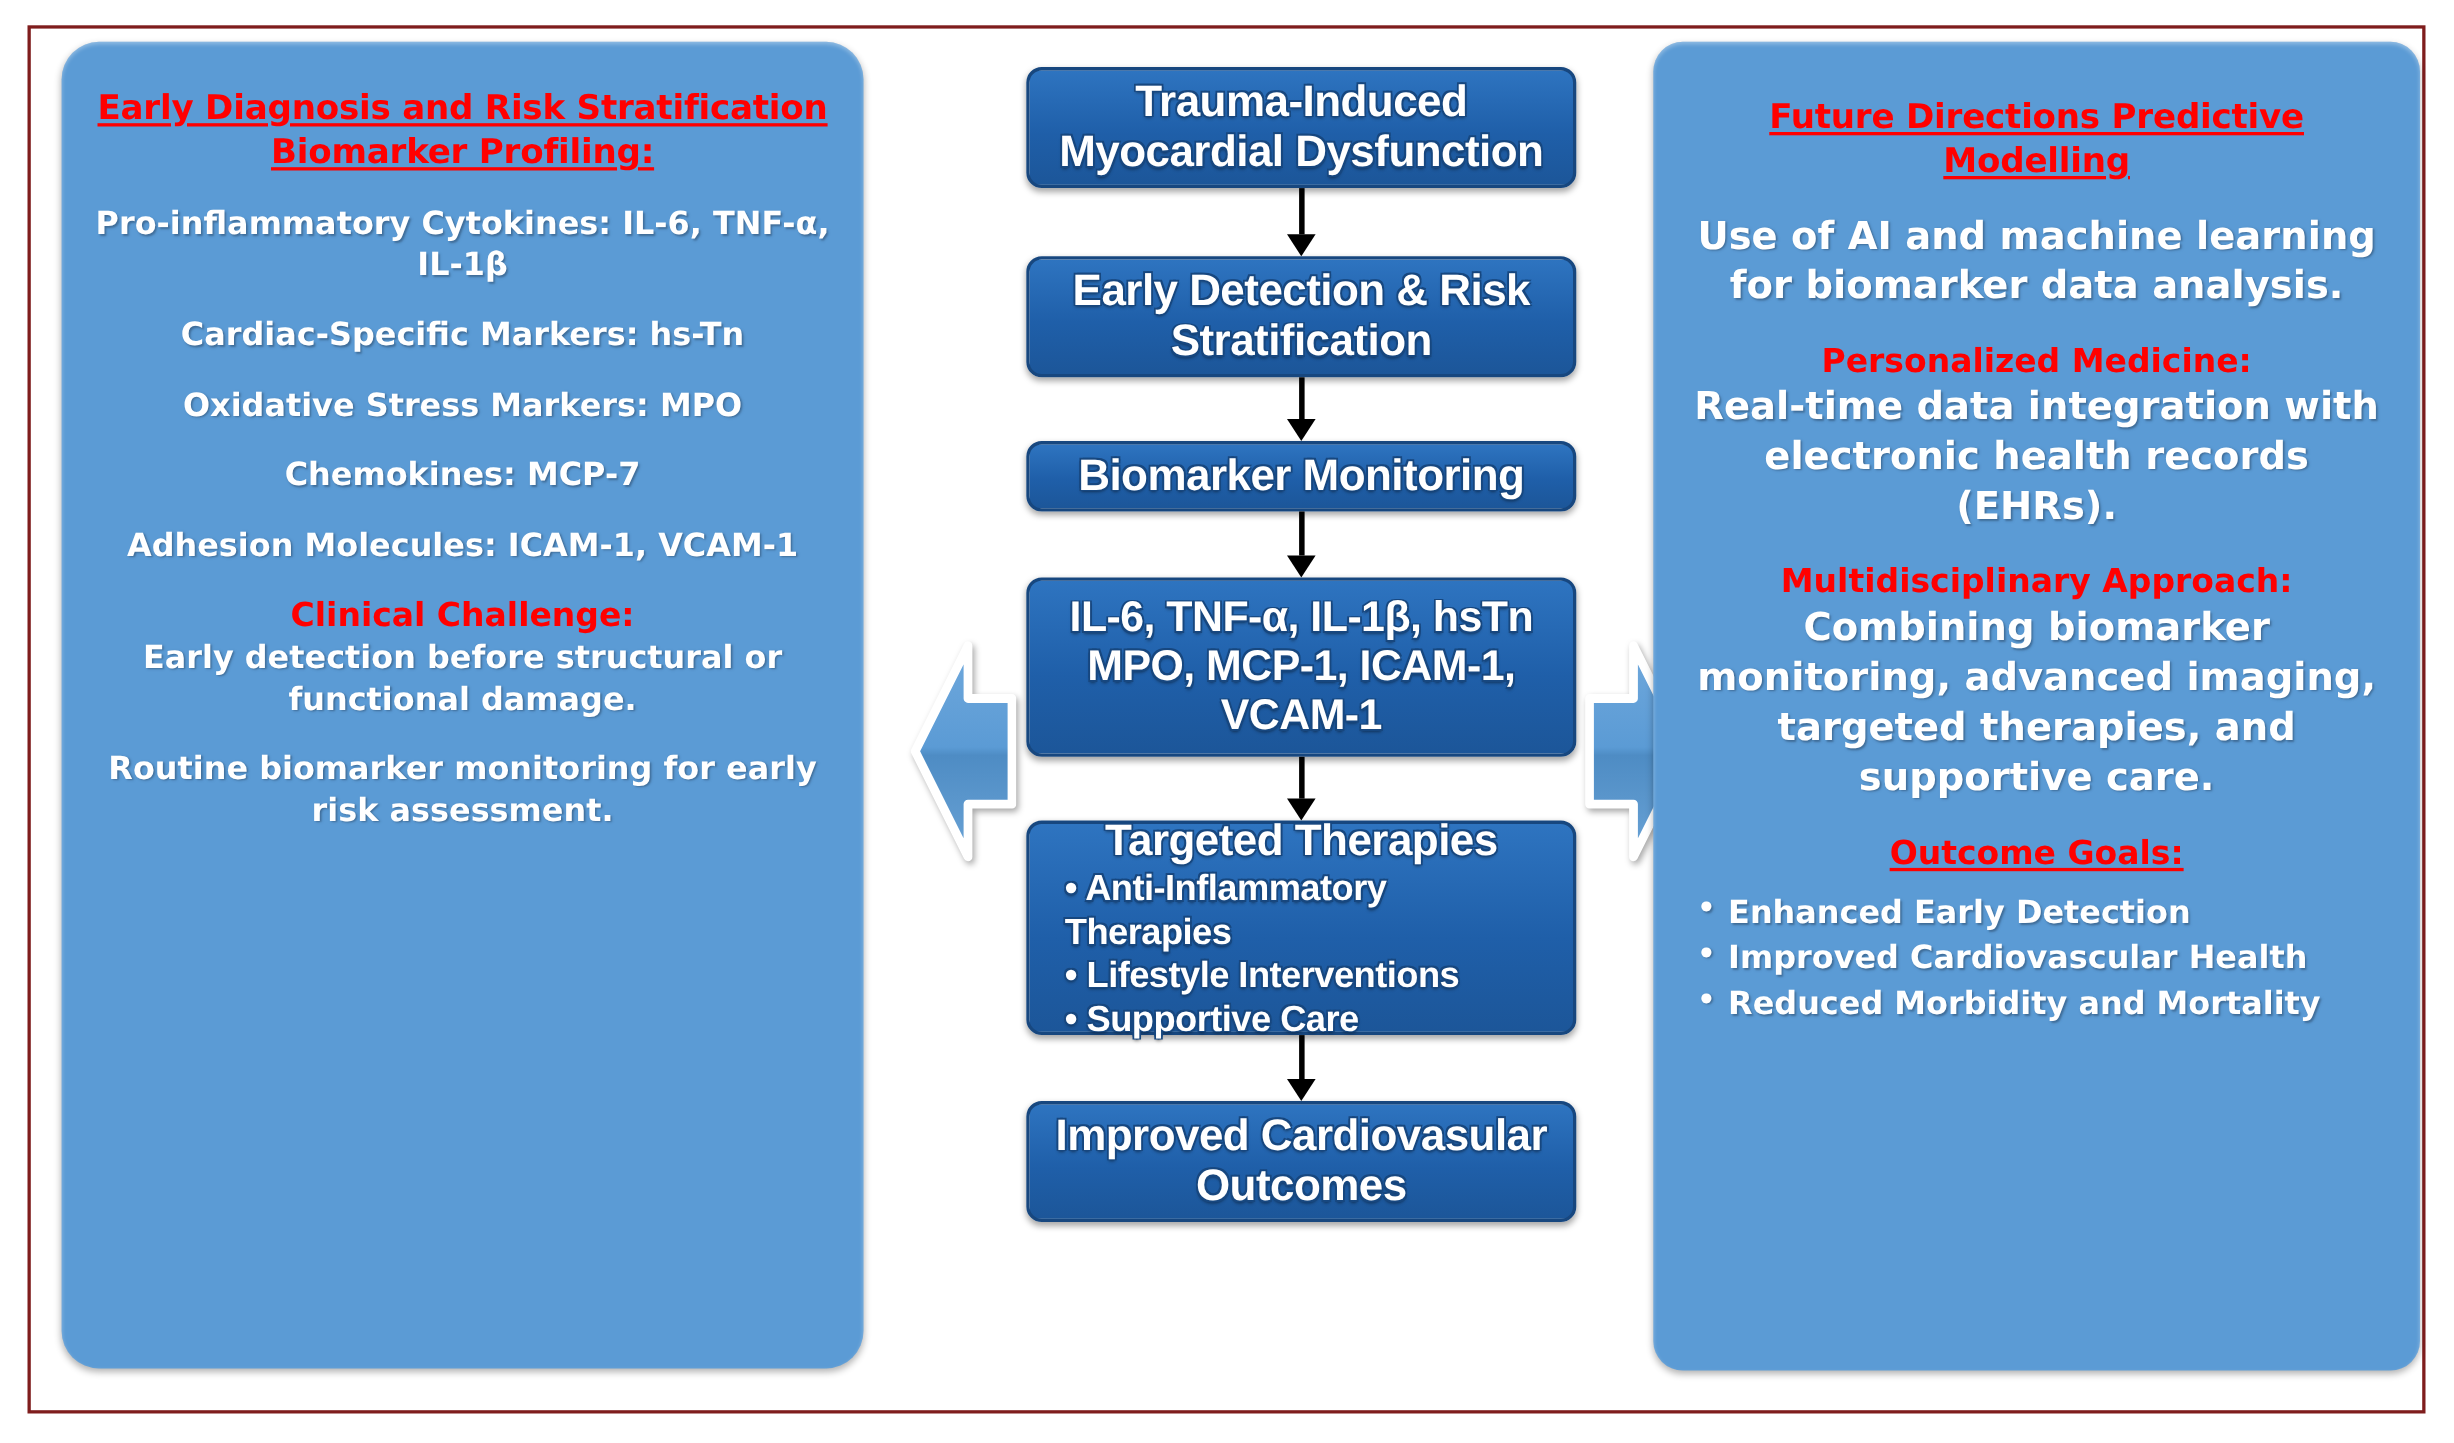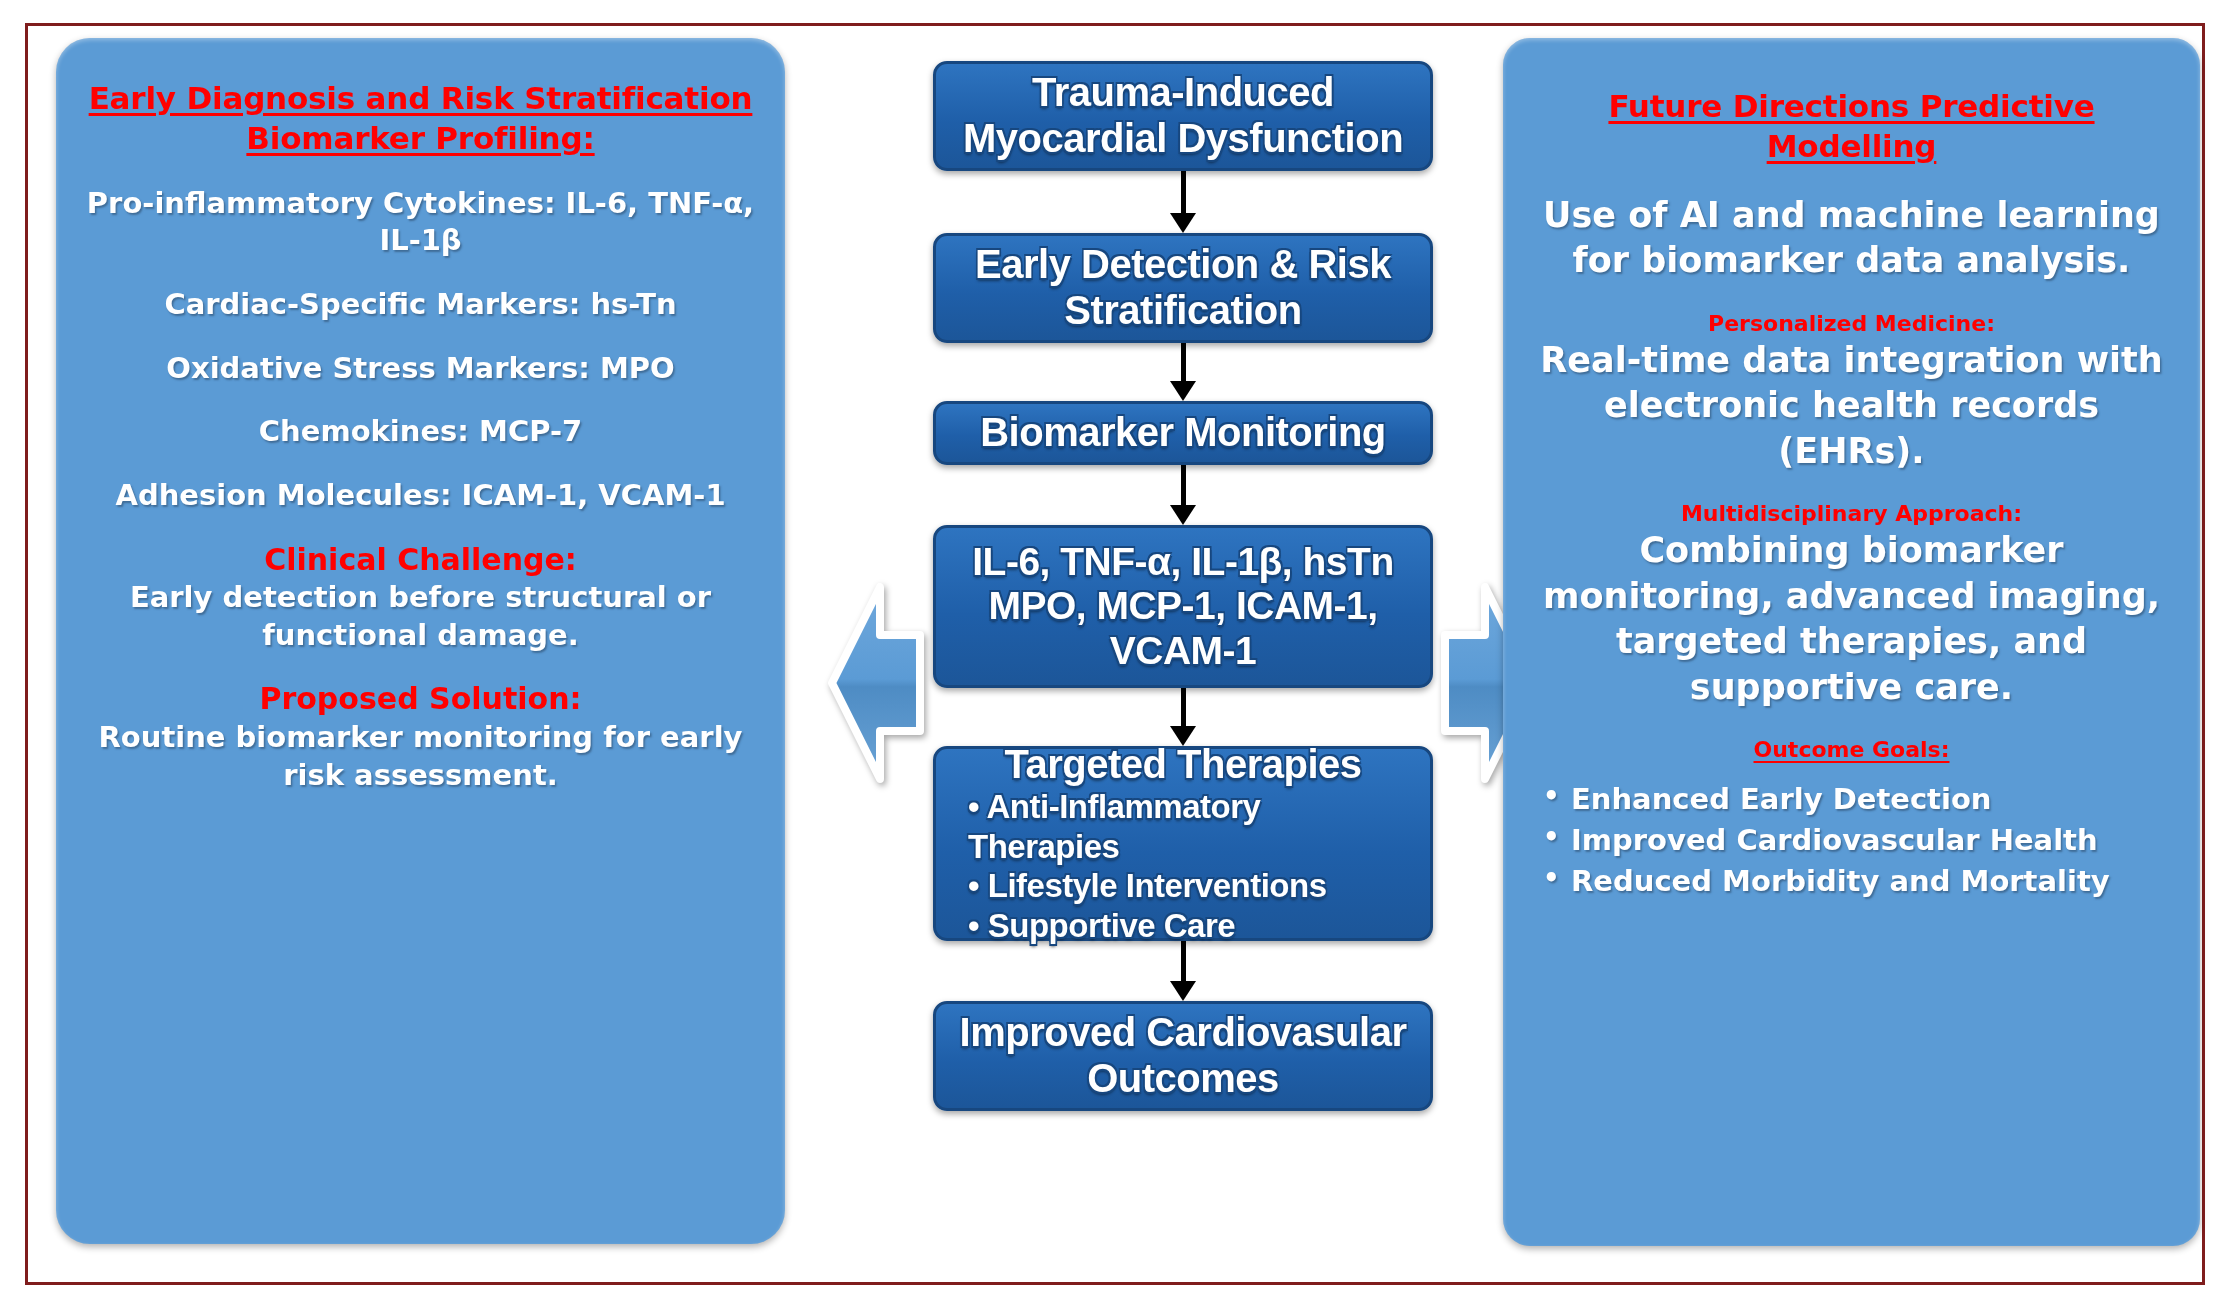--- a/index.html
+++ b/index.html
@@ -38,21 +38,21 @@
   .spacer-sm{height:14px;}
 
   
   #panel-left .p-head{font-size:31px;}
   #panel-left .p-white{font-size:29px;}
   #panel-left .p-red{font-size:30px;}
 
   
   #panel-right .p-head{font-size:31px;}
   #panel-right .p-white{font-size:35px;}
-  #panel-right .p-red,#panel-right .p-red-u{font-size:22px;}
+  #panel-right .p-red,#panel-right .p-red-u{font-size:30px;}
 
   .bullet-list{text-align:left;padding-left:46px;margin:0;}
   .bullet-list li{
     list-style:none;position:relative;color:#ffffff;font-weight:bold;
     font-size:29px;line-height:1.42;
     text-shadow:1.5px 1.5px 2px rgba(40,70,100,.55);
   }
   .bullet-list li:before{
     content:"\2022";position:absolute;left:-28px;top:-1px;font-size:26px;
   }
@@ -120,21 +120,20 @@
       <div class="spacer"></div>
       <div class="p-white">Adhesion Molecules: ICAM-1, VCAM-1</div>
 
       <div class="spacer"></div>
 
       <div class="p-red">Clinical Challenge:</div>
       <div class="p-white">Early detection before structural or functional damage.</div>
 
       <div class="spacer"></div>
 
-      <div class="p-red">Proposed Solution:</div>
       <div class="p-white">Routine biomarker monitoring for early risk assessment.</div>
     </div>
   </div>
 
   <div id="flow">
 
     <div class="node" style="top:0px;height:110px;">
       <span class="line">Trauma-Induced</span>
       <span class="line">Myocardial Dysfunction</span>
     </div>

